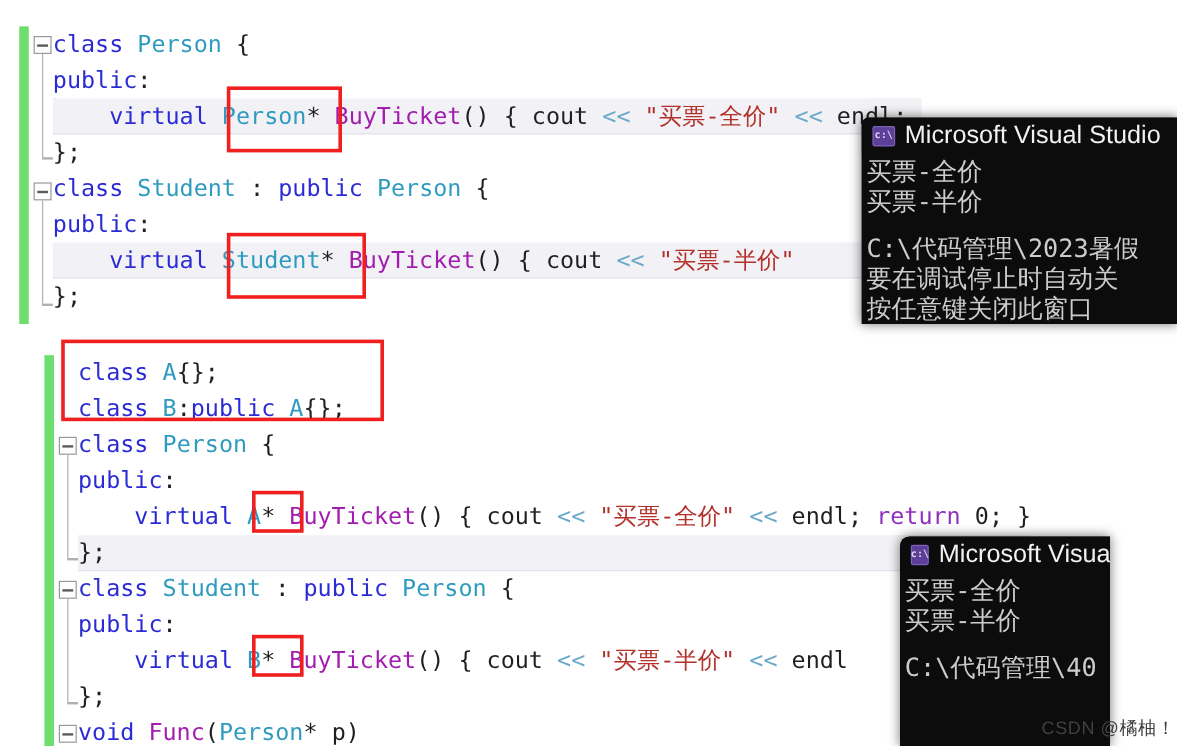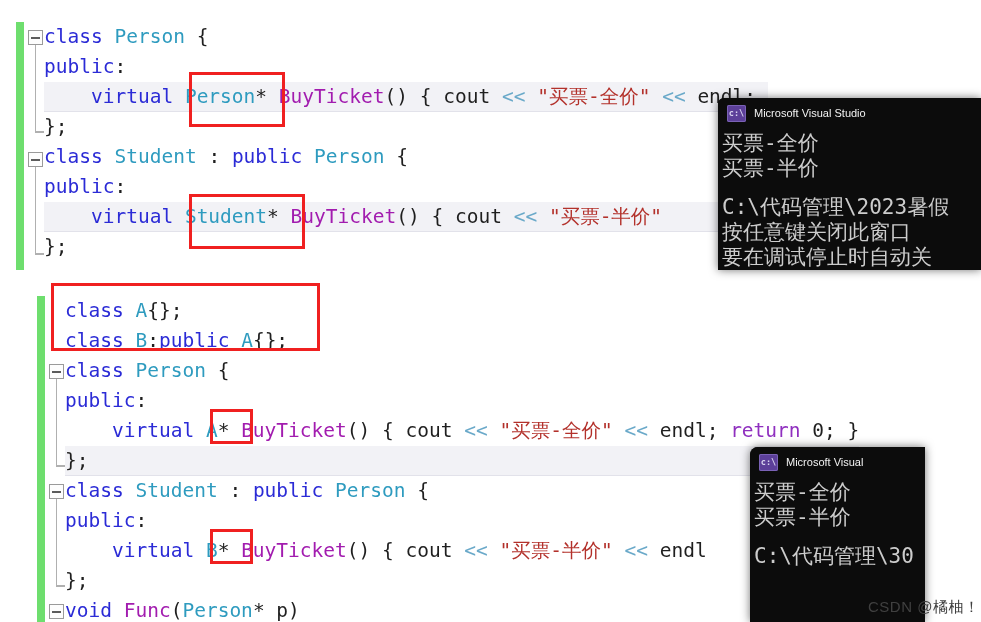--- a/index.html
+++ b/index.html
@@ -71,21 +71,21 @@
   }
   .console .winicon{
     width:19px;height:17px;background:#5c3f99;border-radius:2px;
     display:flex;align-items:center;justify-content:center;
     font-family:"DejaVu Sans Mono","Liberation Mono",monospace;
     font-size:8.5px;color:#d9d4ef;font-weight:bold;line-height:1;
     box-shadow:inset 0 0 0 1px #7a62b5;
   }
   .console .wintitle{
     color:#f2f2f2;font-family:"Liberation Sans","DejaVu Sans",sans-serif;
-    font-size:11px;white-space:nowrap;
+    font-size:21px;white-space:nowrap;
   }
   .console .body{
     padding:3px 0 0 4px;
     color:#cccccc;
     font-family:"DejaVu Sans Mono","Liberation Mono",monospace;
     font-size:21px;line-height:25px;white-space:pre;
   }
   .console .body .blank{height:14px;}
 
   
@@ -160,26 +160,26 @@
   <div class="redbox" style="left:189px;top:194px;width:116px;height:55px;"></div>
   <div class="redbox" style="left:51px;top:283px;width:269px;height:68px;"></div>
   <div class="redbox" style="left:210px;top:409px;width:43px;height:35px;"></div>
   <div class="redbox" style="left:210px;top:529px;width:43px;height:35px;"></div>
 
   <div class="console" style="left:718px;top:98px;width:263px;height:172px;border-radius:6px 0 0 0;">
     <div class="titlebar">
       <div class="winicon">c:\</div>
       <div class="wintitle">Microsoft Visual Studio</div>
     </div>
-    <div class="body" id="console-body-0"><div>买票-全价</div><div>买票-半价</div><div class="blank"></div><div>C:\代码管理\2023暑假</div><div>按任意键关闭此窗口</div><div>要在调试停止时自动关</div></div>
+    <div class="body" id="console-body-0"><div>买票-全价</div><div>买票-半价</div><div class="blank"></div><div>C:\代码管理\2023暑假</div><div>要在调试停止时自动关</div><div>按任意键关闭此窗口</div></div>
   </div>
 
   <div class="console" style="left:750px;top:447px;width:175px;height:175px;border-radius:8px 0 0 0;">
     <div class="titlebar">
       <div class="winicon">c:\</div>
       <div class="wintitle">Microsoft Visual</div>
     </div>
-    <div class="body" id="console-body-1"><div>买票-全价</div><div>买票-半价</div><div class="blank"></div><div>C:\代码管理\30</div></div>
+    <div class="body" id="console-body-1"><div>买票-全价</div><div>买票-半价</div><div class="blank"></div><div>C:\代码管理\40</div></div>
   </div>
 
   <div class="watermark" style="left:868px;top:598px;">CSDN @橘柚！</div>
 
 </div>
 
 </body></html>

